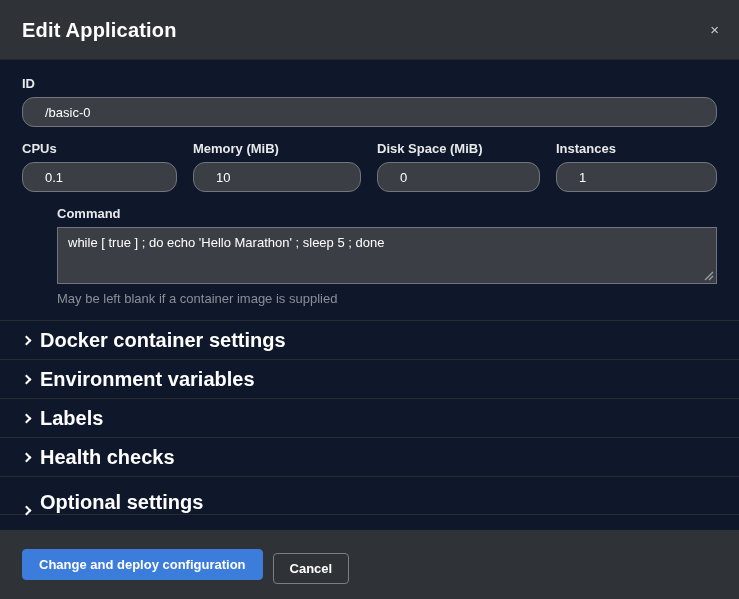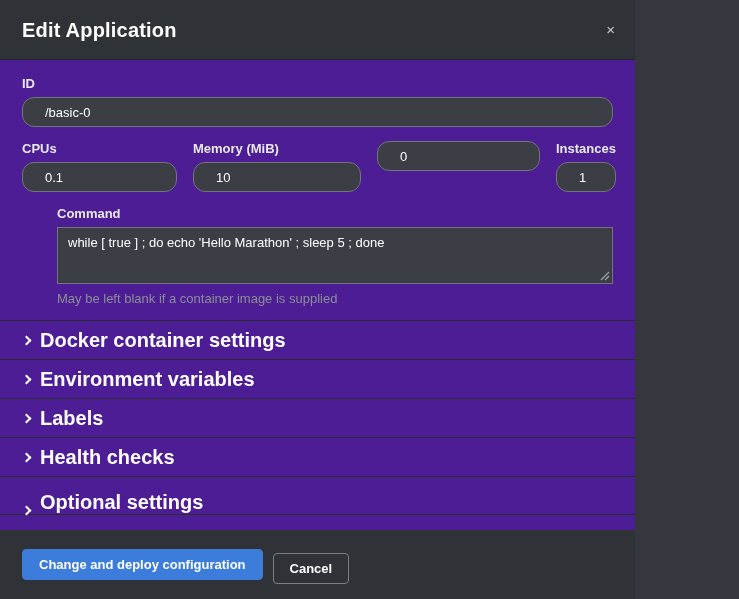--- a/index.html
+++ b/index.html
@@ -3,23 +3,23 @@
 <meta charset="utf-8">
 <style>
   * { box-sizing: border-box; margin: 0; padding: 0; }
   html, body {
     width: 739px; height: 599px;
     font-family: "Liberation Sans", sans-serif;
     background: #34373d;
     overflow: hidden;
   }
   .modal {
-    width: 635px; height: 599px;
+    width: 739px; height: 599px;
     display: flex; flex-direction: column;
-    background: #4c1d95;
+    background: #0f172a;
     color: #fff;
   }
   
   .modal-header {
     position: relative;
     background: #2f3237;
     padding: 19px 22px 17px 22px;
     border-bottom: 1px solid #24262b;
     flex: 0 0 auto;
   }
@@ -139,20 +139,21 @@
     <div class="grid-row">
       <div>
         <label class="field-label">CPUs</label>
         <input class="text-input" type="text" value="0.1" style="">
       </div>
       <div>
         <label class="field-label">Memory (MiB)</label>
         <input class="text-input" type="text" value="10" style="">
       </div>
       <div>
+        <label class="field-label">Disk Space (MiB)</label>
         <input class="text-input" type="text" value="0" style="">
       </div>
       <div>
         <label class="field-label">Instances</label>
         <input class="text-input" type="text" value="1" style="">
       </div>
     </div>
 
     <div class="command-block">
       <label class="field-label">Command</label>

